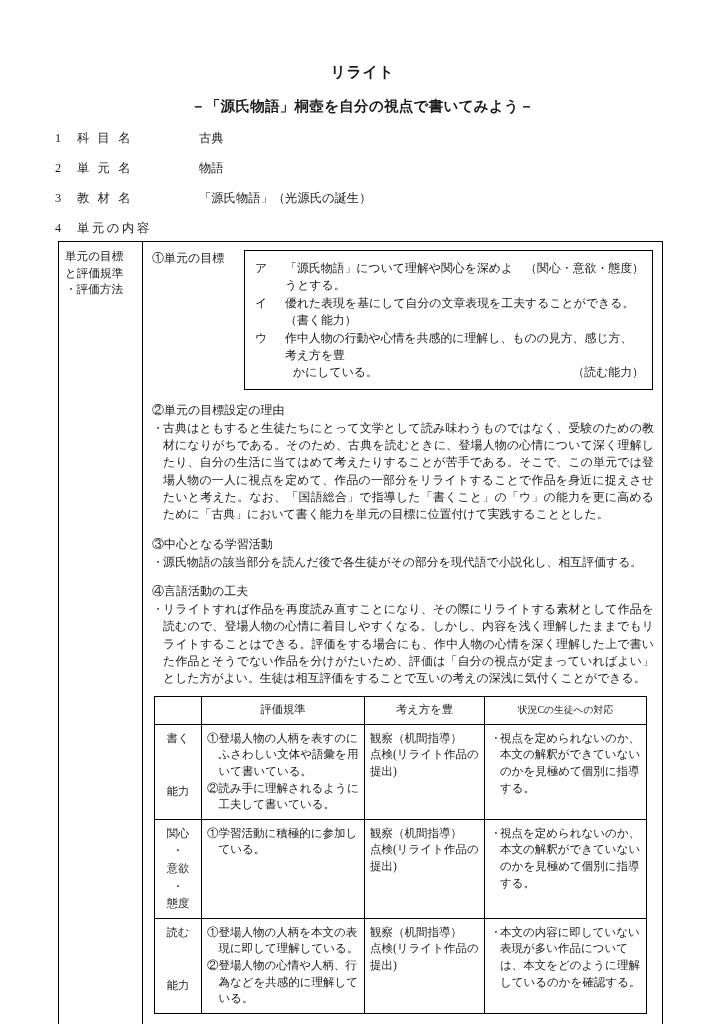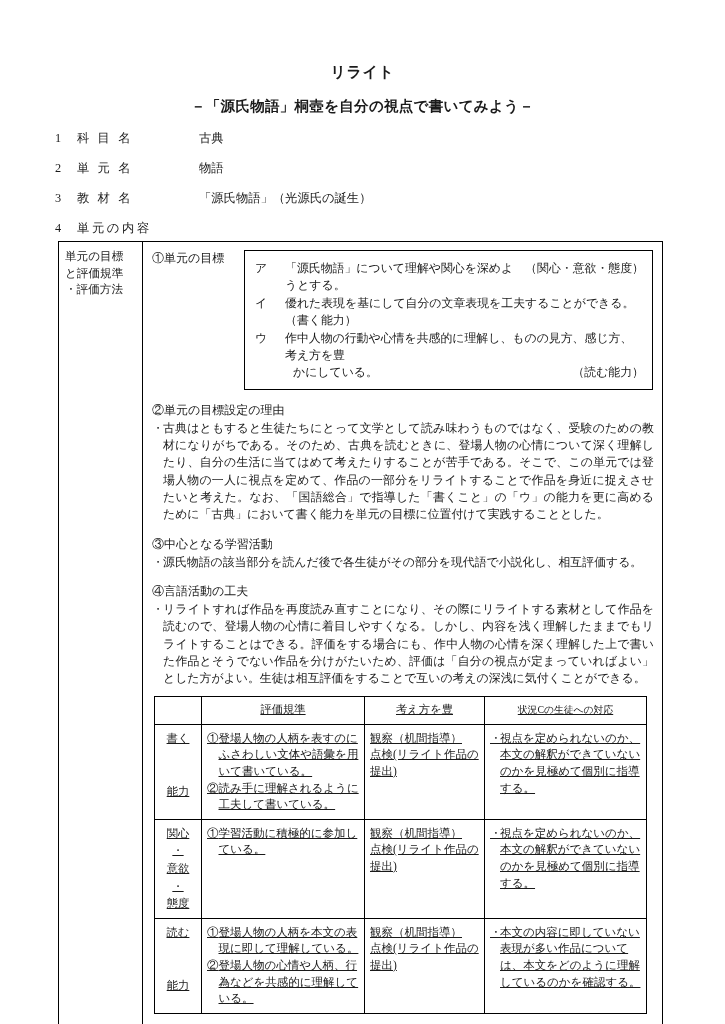--- a/index.html
+++ b/index.html
@@ -180,21 +180,20 @@
     width: 492px;
     border-collapse: collapse;
     table-layout: fixed;
     font-size: 11.5px;
   }
   .eval-table th,
   .eval-table td {
     border: 1px solid #000;
     vertical-align: top;
     box-sizing: border-box;
-    text-decoration: underline;
   }
   .eval-table th {
     font-weight: normal;
     text-align: center;
     padding: 4px 2px 5px;
     font-size: 11.3px;
   }
   .eval-table th.small {
     font-size: 9.8px;
   }

